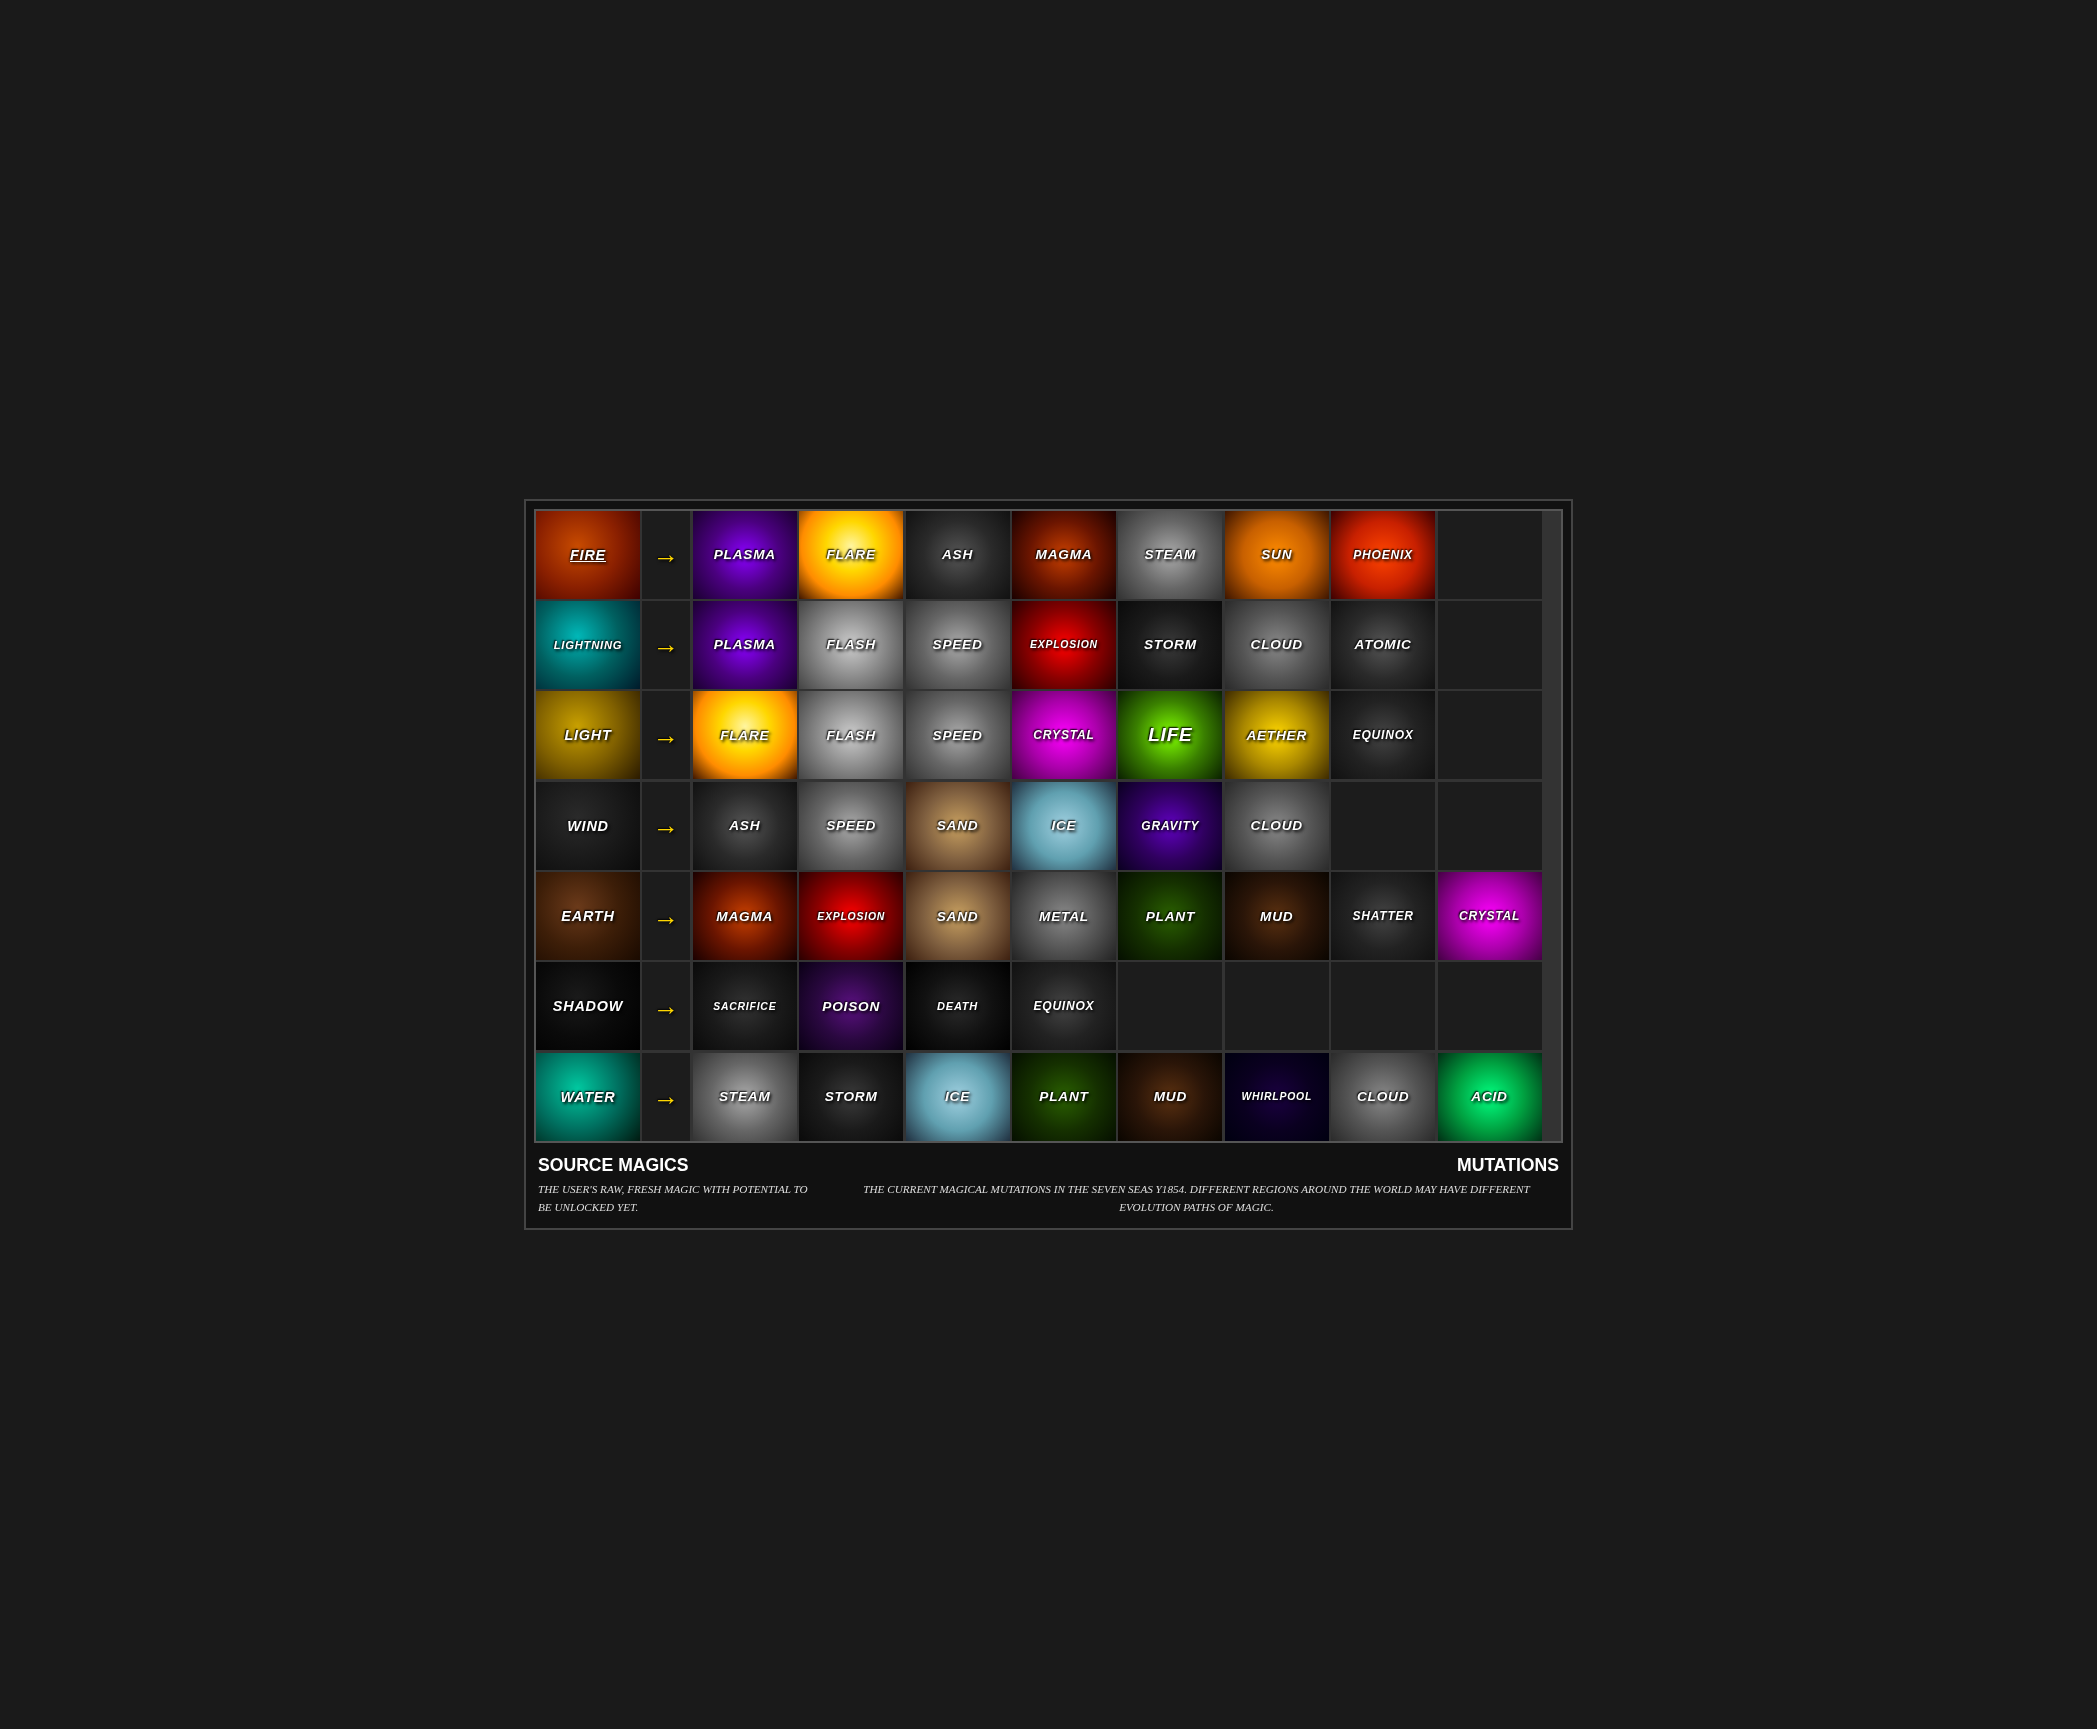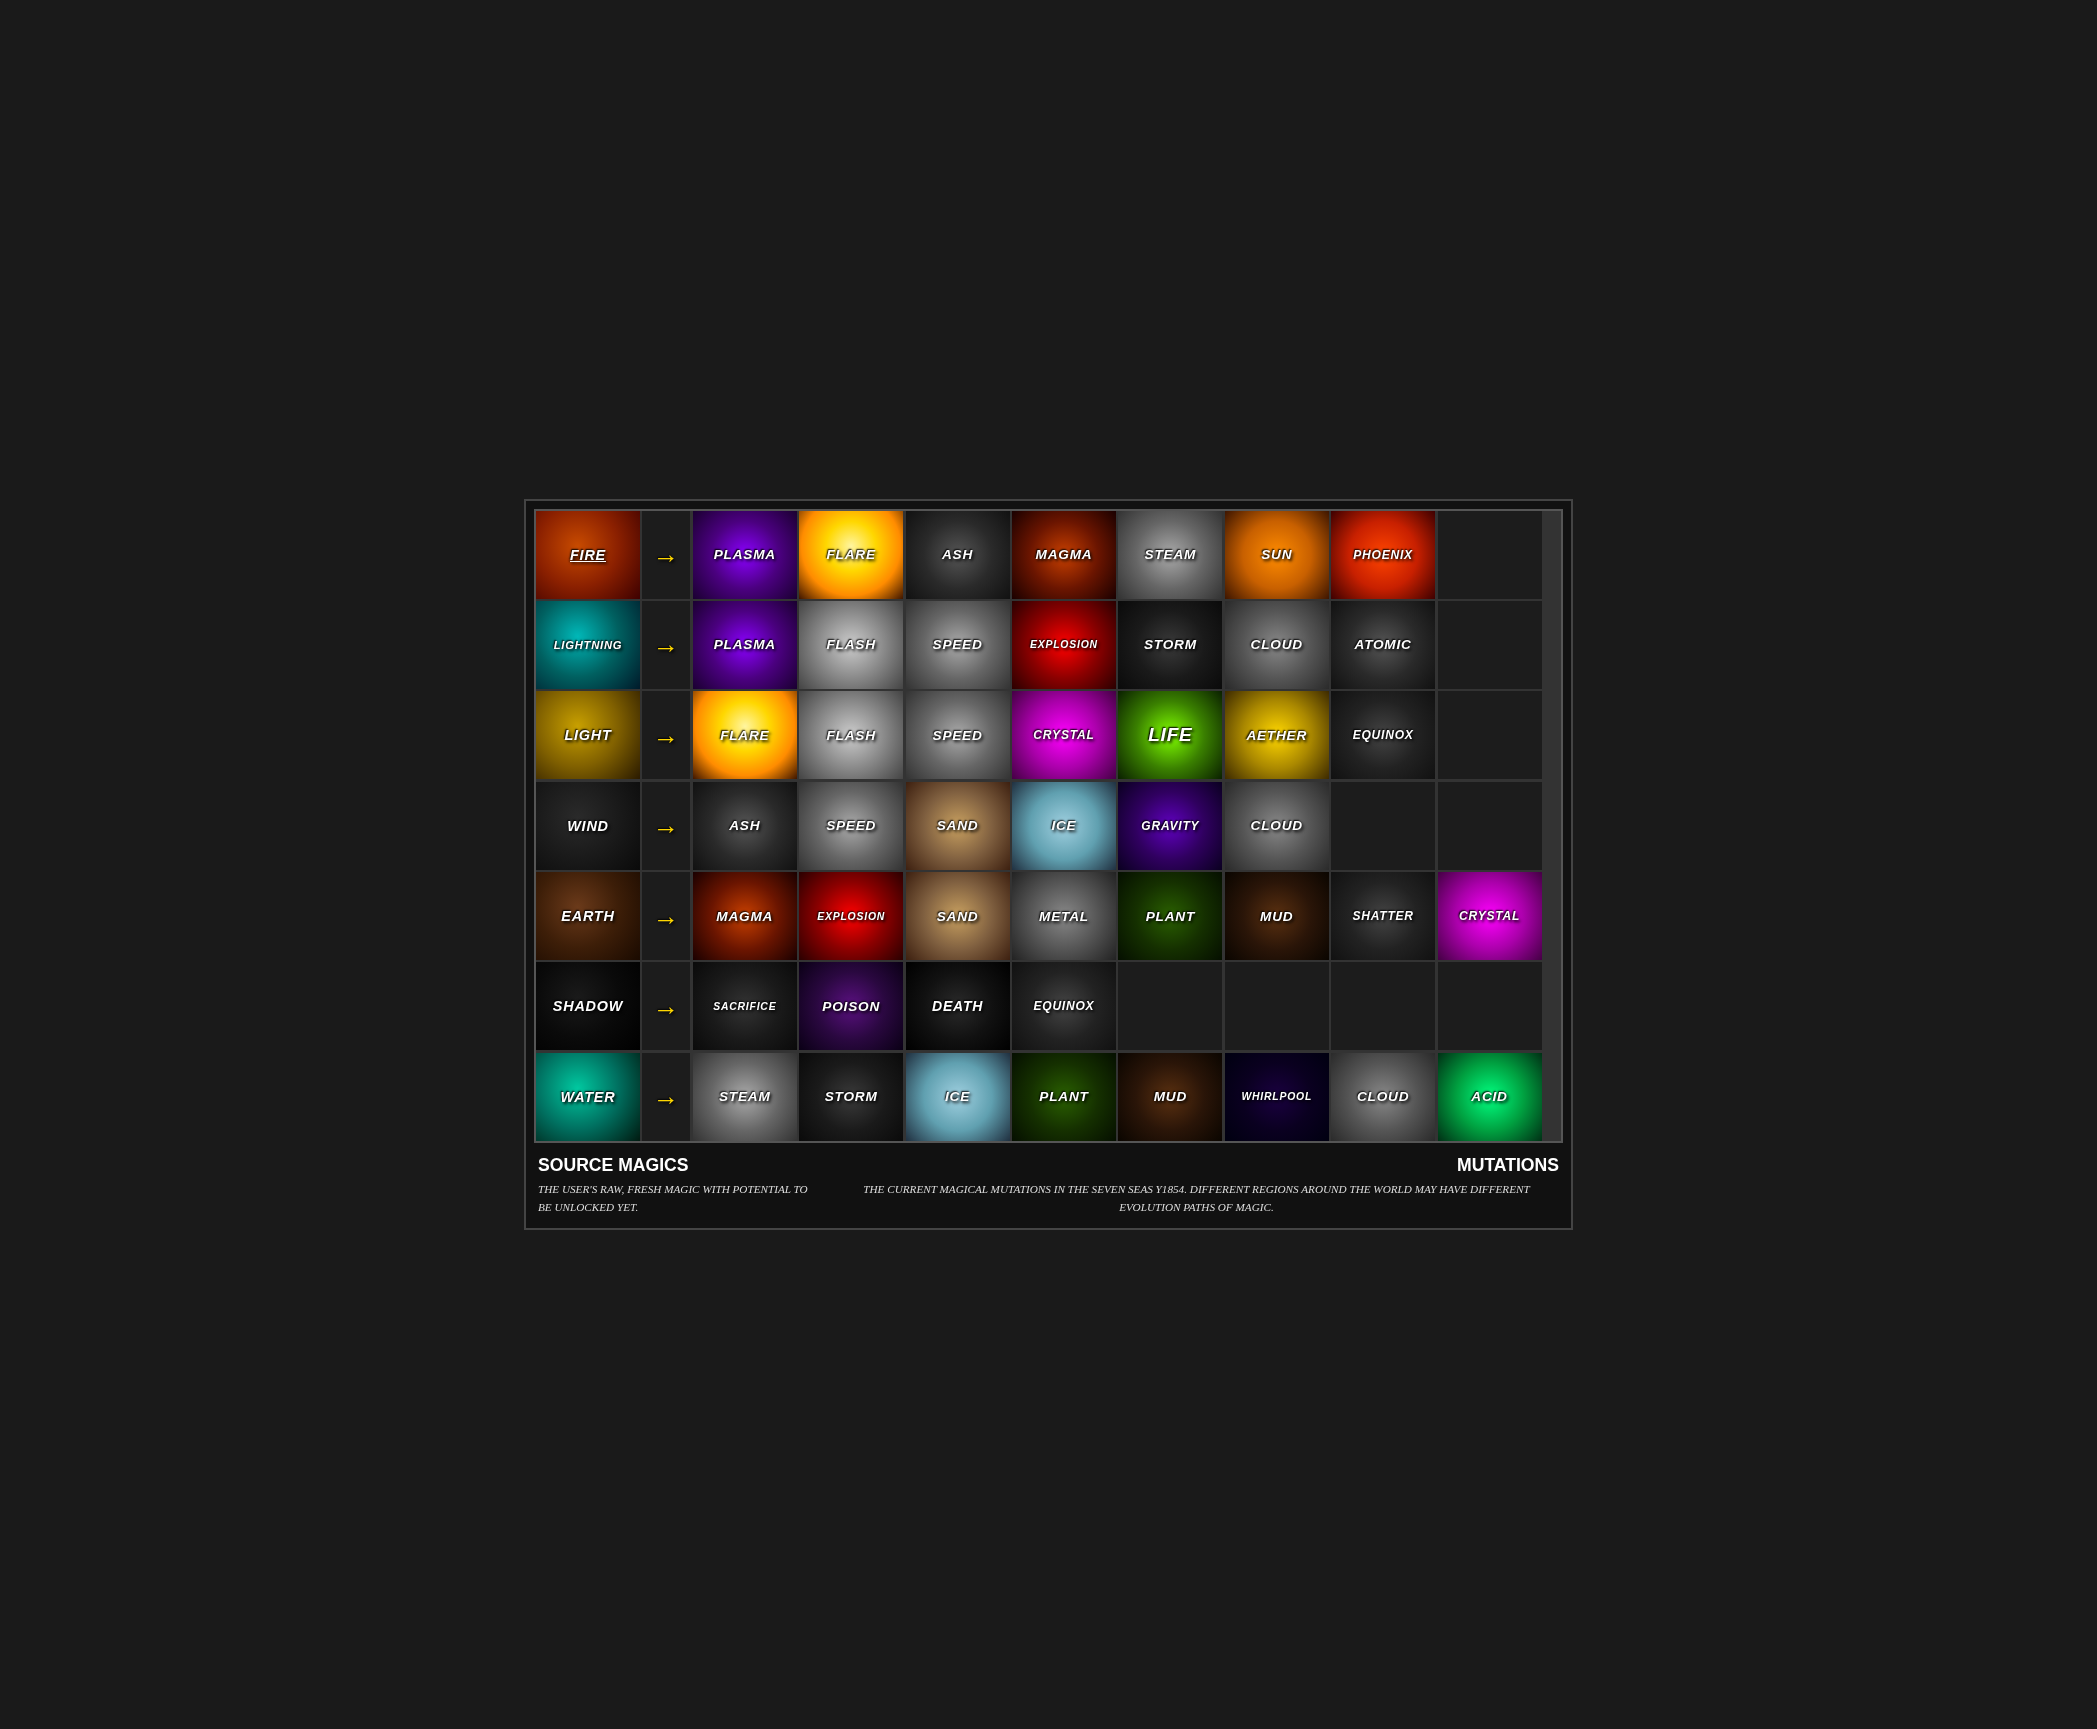--- a/index.html
+++ b/index.html
@@ -344,21 +344,21 @@
       <div class="cell arrow-cell">
         <span style="color:#FFD700;font-size:26px;font-weight:900;">→</span>
       </div>
       <div class="cell bg-sacrifice">
         <span class="cell-label" style="font-size: 10.4px;">SACRIFICE</span>
       </div>
       <div class="cell bg-poison">
         <span class="cell-label" style="font-size: 13.6px;">POISON</span>
       </div>
       <div class="cell bg-death">
-        <span class="cell-label" style="font-size: 14px;">DEATH</span>
+        <span class="cell-label" style="font-size: 11px;">DEATH</span>
       </div>
       <div class="cell bg-equinox">
         <span class="cell-label" style="font-size: 12px;">EQUINOX</span>
       </div>
       <div class="cell cell-empty"></div>
       <div class="cell cell-empty"></div>
       <div class="cell cell-empty"></div>
       <div class="cell cell-empty"></div>
       <div class="cell bg-water">
         <span class="cell-label" style="font-size: 14.4px;">WATER</span>

